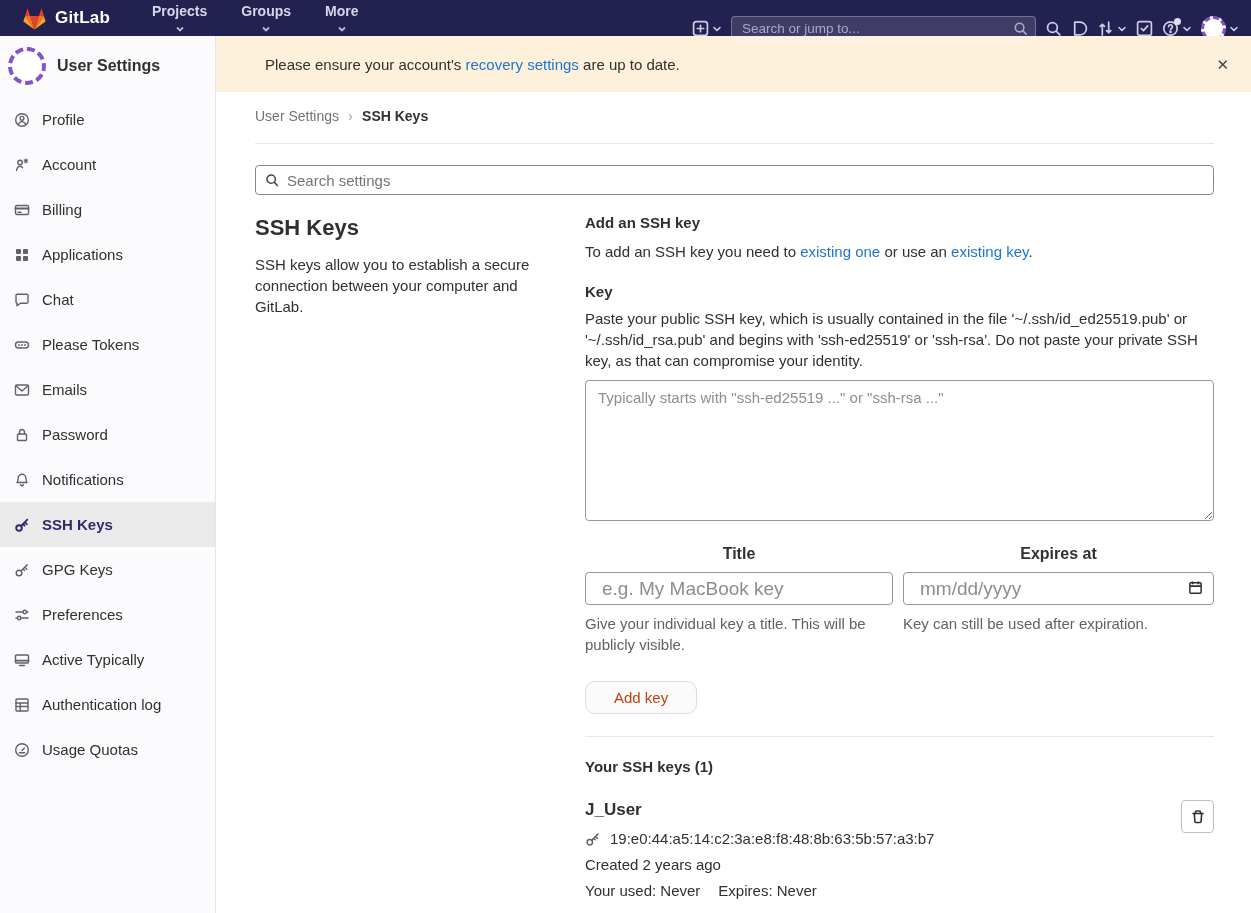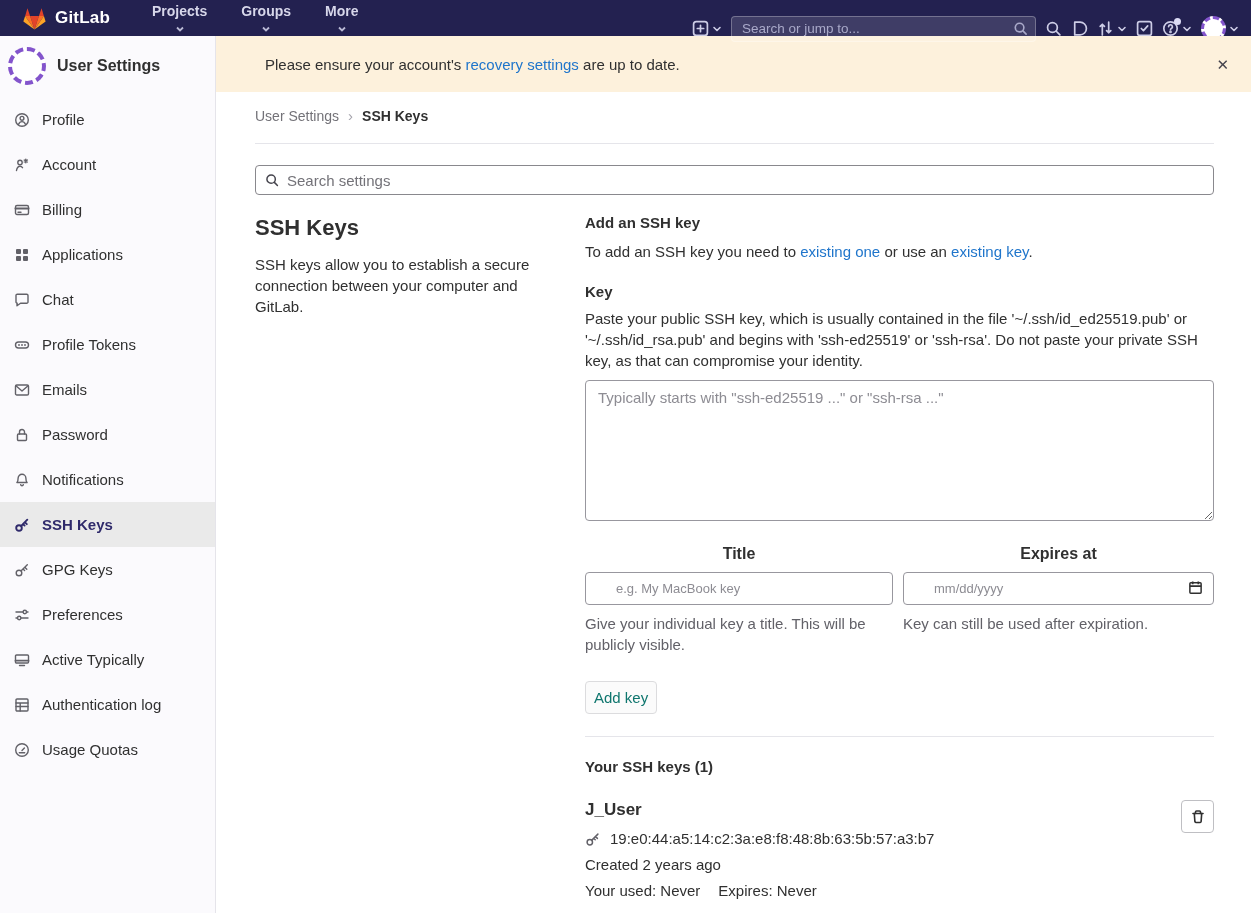--- a/index.html
+++ b/index.html
@@ -66,28 +66,28 @@
   .field-label { font-size:15px; font-weight:700; margin-top:23px; }
   .key-help { font-size:15px; line-height:21px; margin-top:8px; }
   textarea.key-input { width:100%; height:141px; margin-top:9px; border:1px solid #98979e; border-radius:4px;
      padding:8px 12px; font-size:15px; color:#303030; resize:both; outline:none;
      font-family:"Liberation Sans","DejaVu Sans",sans-serif; }
   textarea.key-input::placeholder { color:#8d8c93; }
   .form-row { display:flex; gap:10px; margin-top:20px; }
   .fg-title { width:308px; flex:none; }
   .fg-exp { flex:1; }
   .fg-label { font-size:16px; font-weight:700;text-align:center; }
-  .text-input { width:100%; height:33px; margin-top:9px; border:1px solid #98979e; border-radius:4px; padding:0 30px;
-     font-size:13px; color:#303030; outline:none; font-family:"Liberation Sans","DejaVu Sans",sans-serif; }
+  .text-input { width:100%; height:33px; margin-top:9px; border:1px solid #98979e; border-radius:4px; padding:0 16px;
+     font-size:19px; color:#303030; outline:none; font-family:"Liberation Sans","DejaVu Sans",sans-serif; }
   .text-input::placeholder { color:#8d8c93; }
   .date-wrap { position:relative; }
   .date-wrap svg { position:absolute; right:11px; top:17px; stroke:#303030; fill:none; stroke-width:1.6; }
   .hint { font-size:15px; line-height:21px; color:#626168; margin-top:8px; }
-  .btn-addkey { margin-top:26px; padding:7px 8px; font-size:15px; color:#0f766e; background:#fbfbfb;
-     border:1px solid #dcdcde; border-radius:4px; cursor:not-allowed; font-family:"Liberation Sans","DejaVu Sans",sans-serif; }
+  .btn-addkey { margin-top:26px; padding:7px 28px; font-size:15px; color:#c2410c; background:#fbfbfb;
+     border:1px solid #dcdcde; border-radius:10px; cursor:not-allowed; font-family:"Liberation Sans","DejaVu Sans",sans-serif; }
   .divider { border:none; border-top:1px solid #e5e5ea; margin-top:22px; }
   .keys-head { font-size:15px; font-weight:700; margin-top:21px; }
   .key-item { display:flex; margin-top:25px; }
   .key-info { flex:1; }
   .key-name { font-size:17px; font-weight:700; }
   .fp-row { display:flex; align-items:center; gap:9px; margin-top:10px; font-size:15px; }
   .fp-row svg { stroke:#626168; fill:none; stroke-width:1.5; stroke-linecap:round; flex:none; }
   .key-meta { font-size:15px; margin-top:9px; }
   .key-meta2 { display:flex; gap:18px; font-size:15px; margin-top:9px; }
   .btn-trash { width:33px; height:33px; background:#fff; border:1px solid #bfbfc3; border-radius:4px;
@@ -241,21 +241,21 @@
         <svg width="16" height="16" viewBox="0 0 16 16">
           <path d="M2 3.5 a1.3 1.3 0 0 1 1.3-1.3 h9.4 a1.3 1.3 0 0 1 1.3 1.3 v6.4 a1.3 1.3 0 0 1-1.3 1.3 H6.5 L3 13.8 v-2.6 H3.3 A1.3 1.3 0 0 1 2 9.9 Z"></path>
         </svg>
         <span>Chat</span>
       </li>
       <li>
         <svg width="16" height="16" viewBox="0 0 16 16">
           <rect x="1.5" y="5" width="13" height="6" rx="3"></rect>
             <path d="M5 8 h.01 M8 8 h.01 M11 8 h.01" stroke-width="1.8"></path>
         </svg>
-        <span>Profile Tokens</span>
+        <span>Please Tokens</span>
       </li>
       <li>
         <svg width="16" height="16" viewBox="0 0 16 16">
           <rect x="1.5" y="3" width="13" height="10" rx="1.3"></rect>
             <path d="M2.2 4 L8 9 l5.8-5"></path>
         </svg>
         <span>Emails</span>
       </li>
       <li>
         <svg width="16" height="16" viewBox="0 0 16 16">

